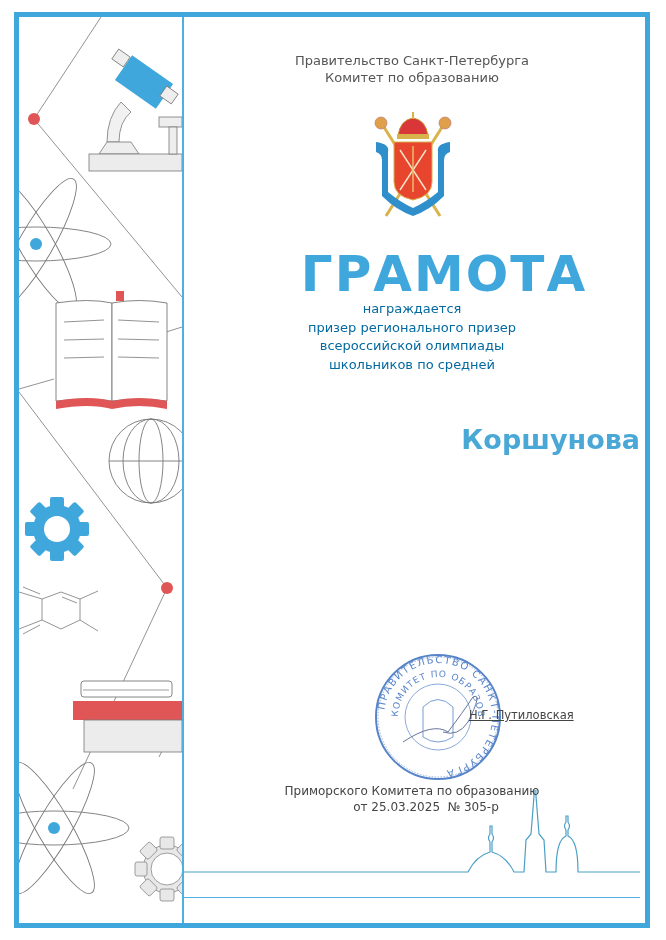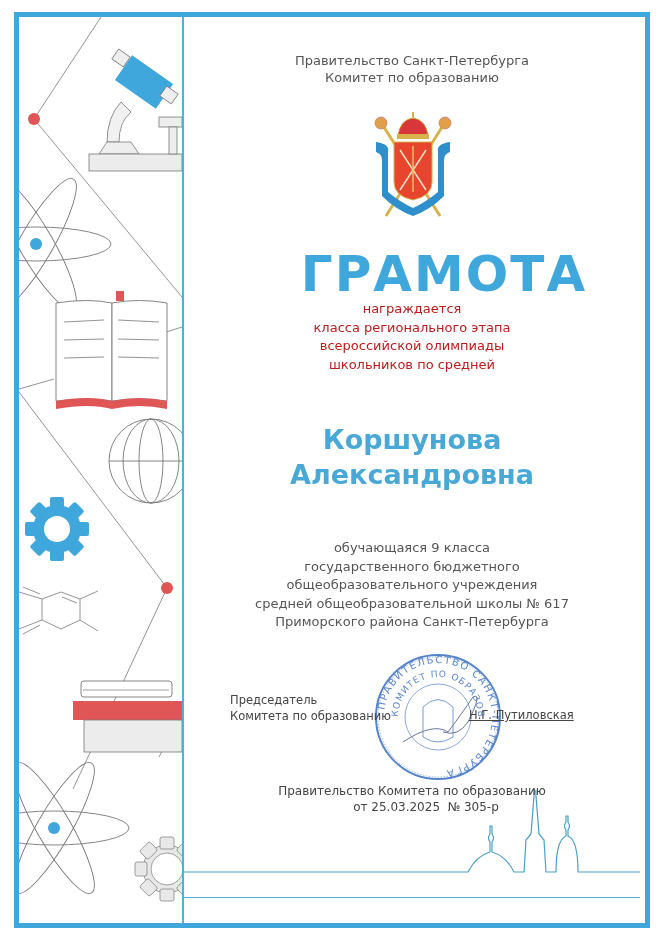--- a/index.html
+++ b/index.html
@@ -7,22 +7,22 @@
   .frame { position:absolute; left:14px; top:12px; width:626px; height:906px; border:5px solid #3fa7dc; box-sizing:content-box; }
   .divider { position:absolute; left:182px; top:17px; width:2px; height:906px; background:#4fb0de; }
   .bottom-line { position:absolute; left:184px; top:897px; width:456px; height:1px; background:#4fb0de; }
   .deco { position:absolute; left:19px; top:17px; width:163px; height:906px; }
   .skyline { position:absolute; left:184px; top:790px; width:456px; height:108px; }
   .content { position:absolute; left:184px; top:17px; width:456px; height:880px; }
   .center { position:absolute; left:0; width:100%; text-align:center; }
   .header { top:35px; font-size:13px; line-height:17px; color:#555; }
   .emblem { position:absolute; left:186px; top:95px; width:86px; height:110px; }
   .title { top:228px; font-size:50px; font-weight:bold; color:#3fa7dc; letter-spacing:2px; font-family:"DejaVu Sans", sans-serif;margin-left:32px; }
-  .award { top:283px; font-size:13px; line-height:18.5px; color:#b91c1c; }
-  .name { top:405px; font-size:27px; line-height:35px; font-weight:bold; color:#4aa8d6; }
+  .award { top:283px; font-size:13px; line-height:18.5px; color:#0369a1; }
+  .name { top:405px; font-size:27px; line-height:35px; font-weight:bold; color:#4aa8d6;text-align:right; }
   .school { top:522px; font-size:13px; line-height:18.5px; color:#555; }
   .sig-left { position:absolute; left:46px; top:675px; font-size:11.5px; line-height:16px; color:#444; }
   .sig-right { position:absolute; left:285px; top:691px; font-size:11.5px; color:#444;text-decoration:underline; }
   .stamp { position:absolute; left:189px; top:635px; width:130px; height:130px; opacity:0.85; }
   .order { top:766px; font-size:12px; line-height:16px; color:#444; }
 </style>
 </head>
 <body>
 
 <div class="frame"></div>
@@ -167,59 +167,47 @@
     <path d="M24 30 L62 30 L62 70 Q62 84 43 88 Q24 84 24 70 Z" fill="#e8452f" stroke="#d8b24a" stroke-width="1"></path>
     <line x1="30" y1="78" x2="56" y2="38" stroke="#f5e7c8" stroke-width="1.4"></line>
     <line x1="56" y1="78" x2="30" y2="38" stroke="#f5e7c8" stroke-width="1.4"></line>
     <line x1="43" y1="34" x2="43" y2="80" stroke="#e8c46a" stroke-width="1.4"></line>
   </svg>
 
   <div class="center title">ГРАМОТА</div>
 
   <div class="center award">
     <div>награждается</div>
-    <div>класса регионального этапа</div>
+    <div>призер регионального призер</div>
     <div>всероссийской олимпиады</div>
     <div>школьников по средней</div>
   </div>
 
   <div class="center name">
     <div>Коршунова</div>
-    <div>Александровна</div>
-  </div>
-
-  <div class="center school">
-    <div>обучающаяся 9 класса</div>
-    <div>государственного бюджетного</div>
-    <div>общеобразовательного учреждения</div>
-    <div>средней общеобразовательной школы № 617</div>
-    <div>Приморского района Санкт-Петербурга</div>
-  </div>
+  </div>
+
 
   <svg class="stamp" viewBox="0 0 130 130">
     <defs>
       <path id="outerArc" d="M65 65 m-54 0 a54 54 0 1 1 108 0 a54 54 0 1 1 -108 0"></path>
       <path id="innerArc" d="M65 65 m-40 0 a40 40 0 1 1 80 0"></path>
     </defs>
     <circle cx="65" cy="65" r="62" fill="none" stroke="#3a6fc0" stroke-width="2"></circle>
     <circle cx="65" cy="65" r="60" fill="none" stroke="#3a6fc0" stroke-width="0.6" stroke-dasharray="1.5 1.5"></circle>
     <circle cx="65" cy="65" r="33" fill="none" stroke="#3a6fc0" stroke-width="0.7"></circle>
     <text font-size="10" fill="#3a6fc0" font-family="DejaVu Sans, sans-serif" letter-spacing="1.5">
       <textPath href="#outerArc" startOffset="2%">ПРАВИТЕЛЬСТВО САНКТ-ПЕТЕРБУРГА</textPath>
     </text>
     <text font-size="9" fill="#3a6fc0" font-family="DejaVu Sans, sans-serif" letter-spacing="1">
       <textPath href="#innerArc" startOffset="0%">КОМИТЕТ ПО ОБРАЗОВАНИЮ</textPath>
     </text>
     <path d="M50 55 Q65 40 80 55 L80 85 Q65 95 50 85 Z" fill="none" stroke="#3a6fc0" stroke-width="0.8"></path>
     <path d="M30 90 Q60 70 75 80 Q90 60 100 45 Q110 40 95 70 Q85 85 70 80" fill="none" stroke="#4a5c8a" stroke-width="1"></path>
   </svg>
 
-  <div class="sig-left">
-    <div>Председатель</div>
-    <div>Комитета по образованию</div>
-  </div>
   <div class="sig-right">Н.Г. Путиловская</div>
 
   <div class="center order">
-    <div>Правительство Комитета по образованию</div>
+    <div>Приморского Комитета по образованию</div>
     <div style="white-space:pre;padding-left:28px;">от 25.03.2025  № 305-р</div>
   </div>
 </div>
 
 </body></html>

